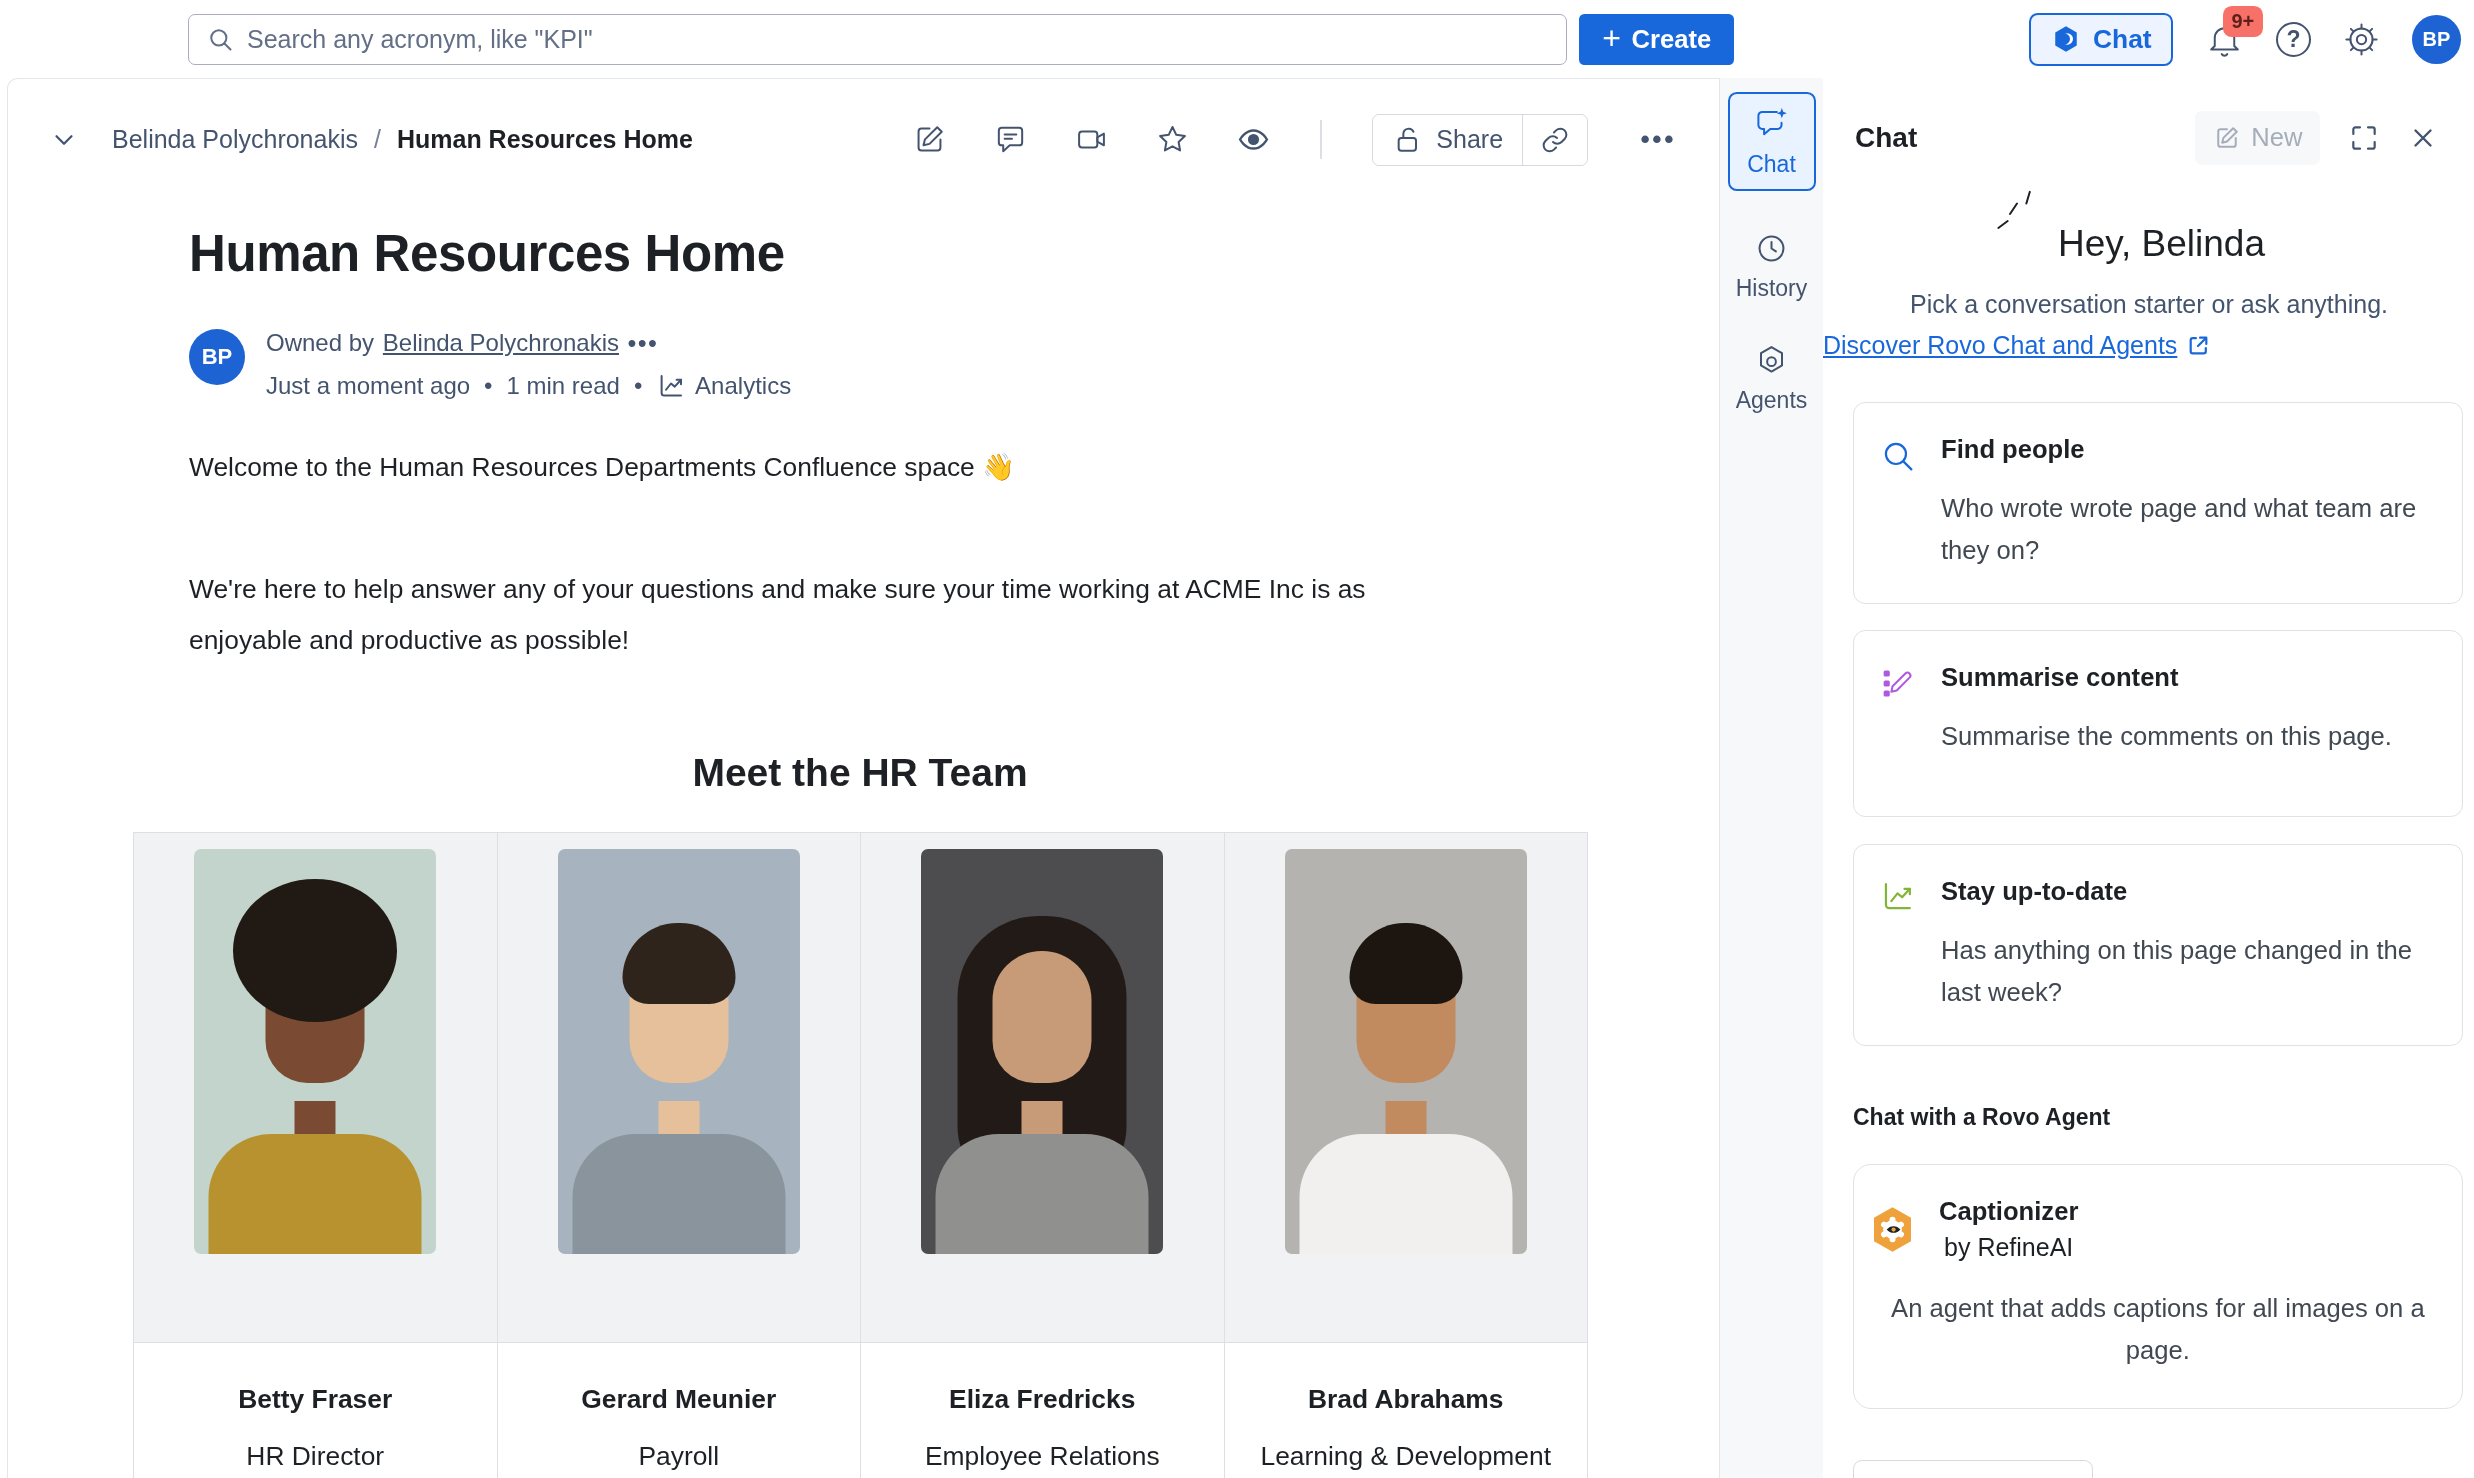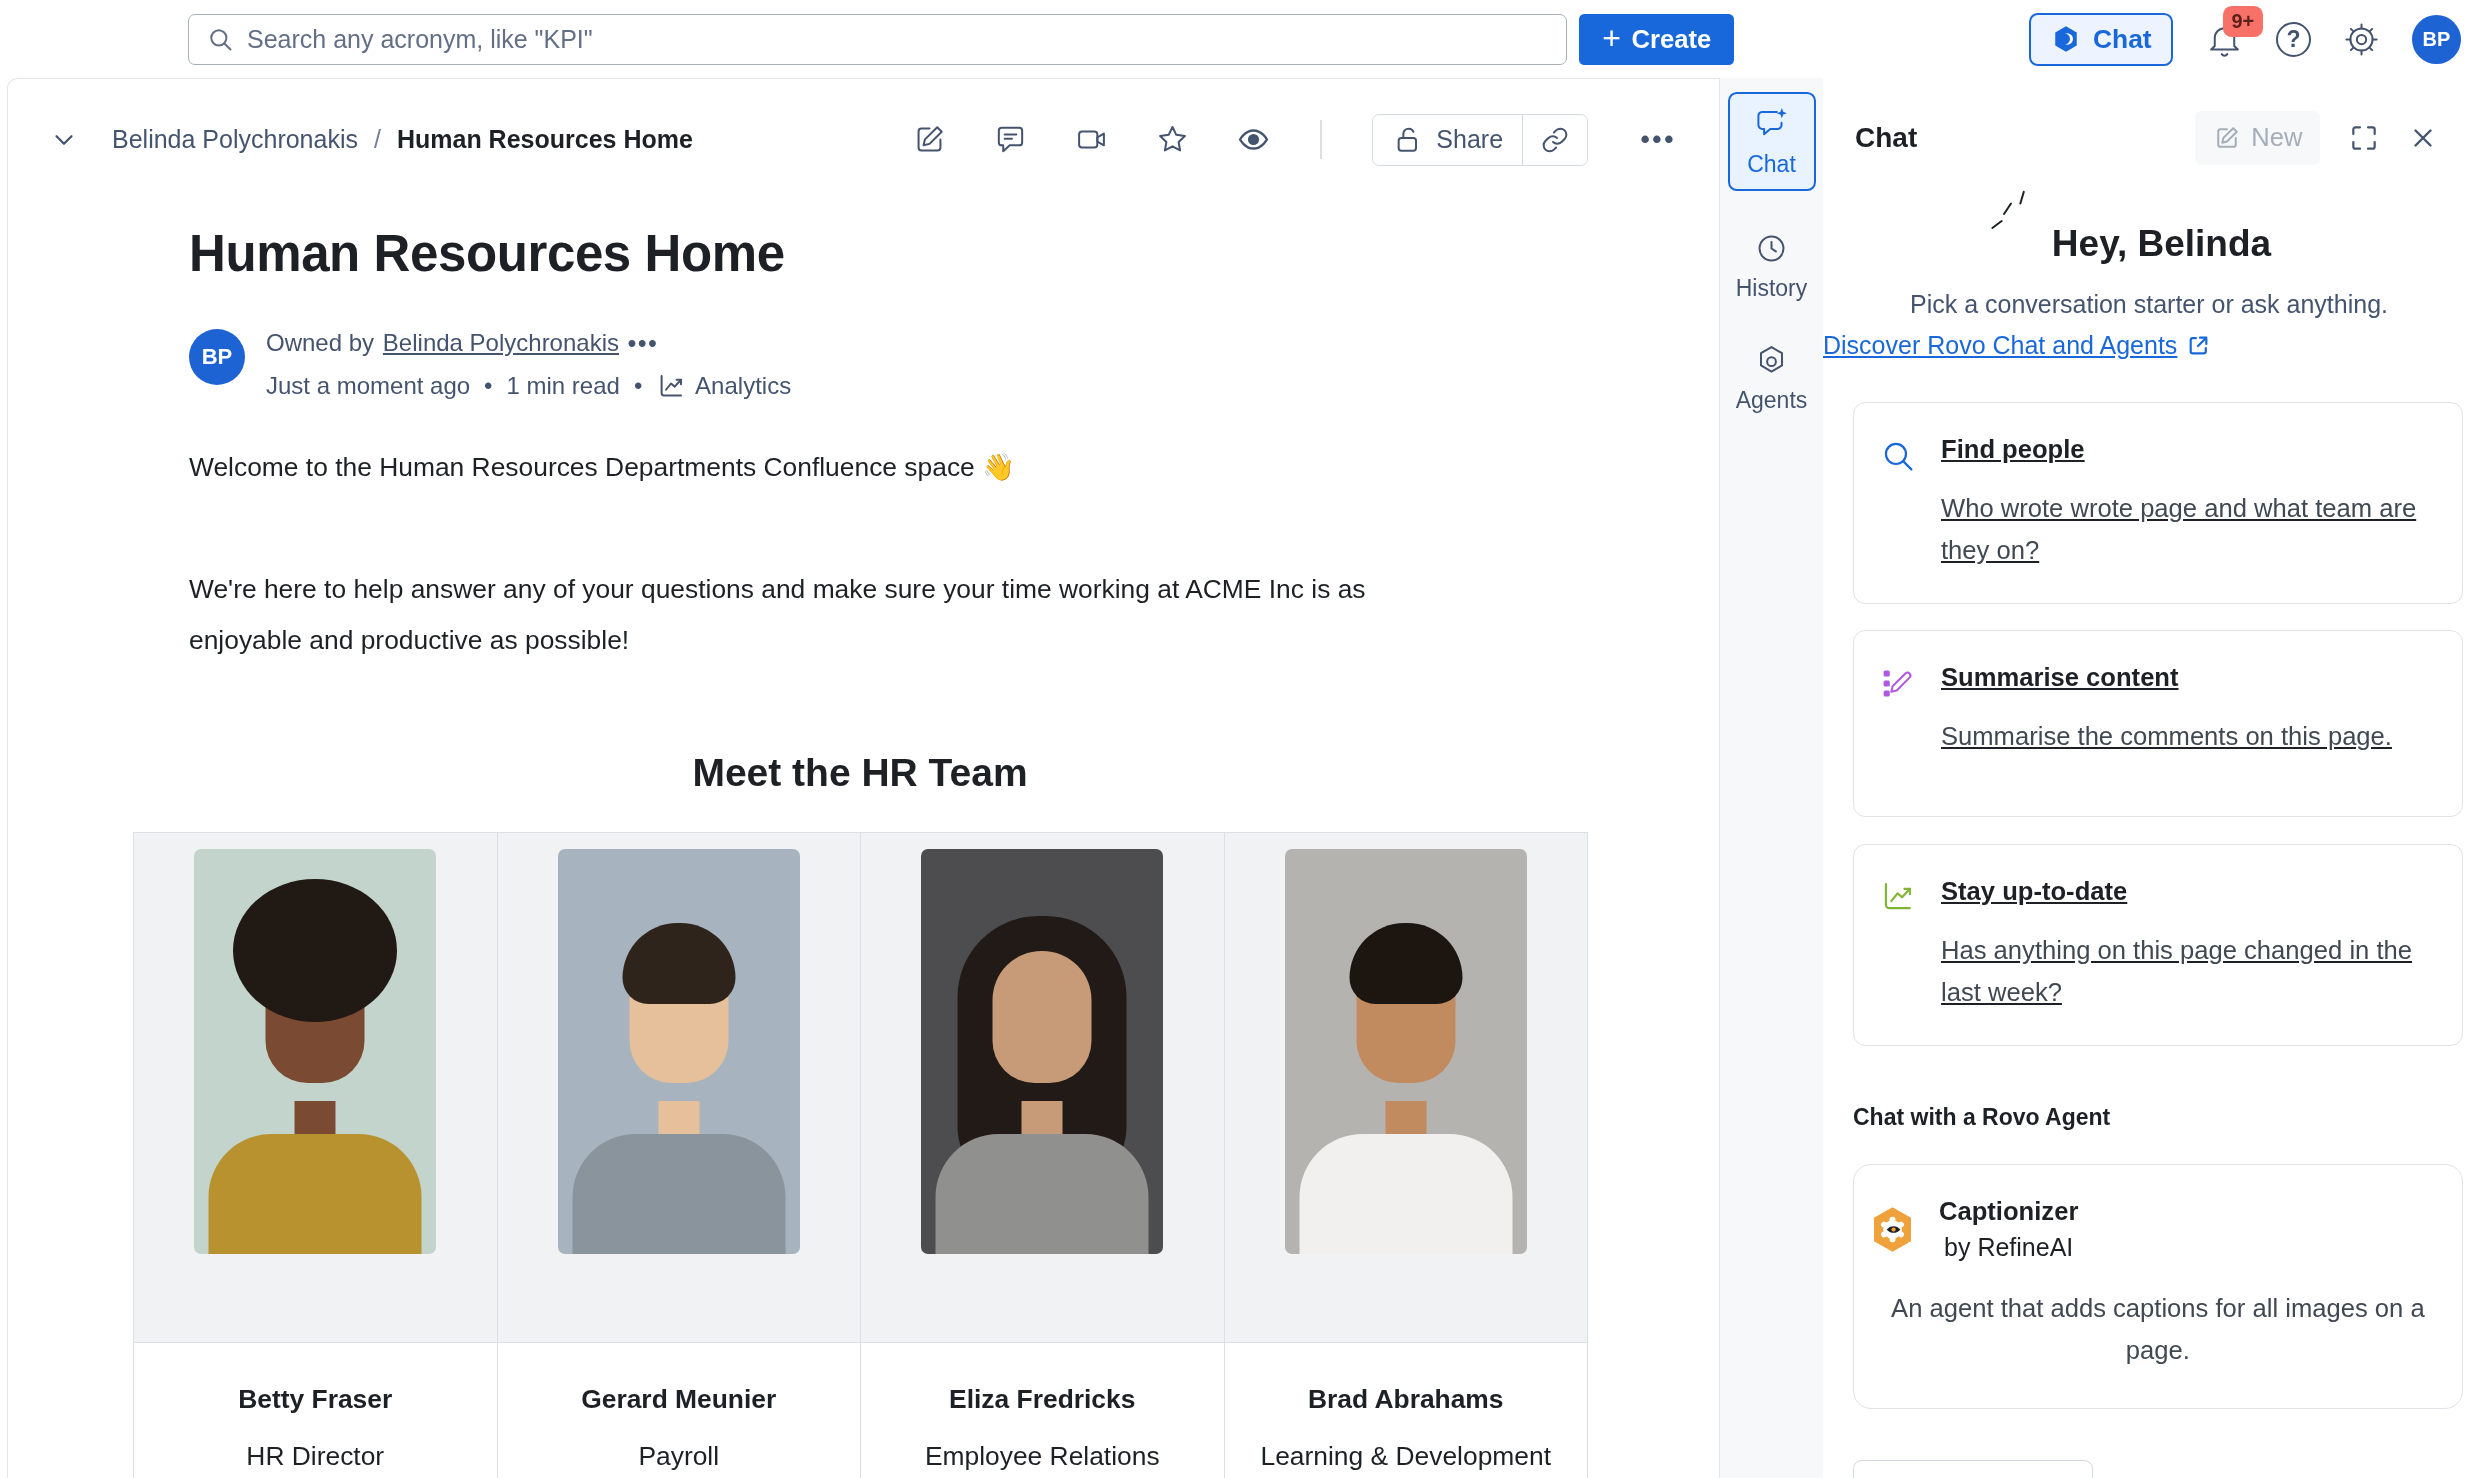--- a/index.html
+++ b/index.html
@@ -94,29 +94,29 @@
     font-size:23px;cursor:pointer;background:none;border:none;font-family:inherit;}
 
   
   .chatpanel{width:652px;box-sizing:border-box;background:#fff;}
   .cp-head{display:flex;align-items:center;padding:33px 37px 0 32px;}
   .cp-title{font-size:28px;font-weight:700;}
   .cp-actions{margin-left:auto;display:flex;align-items:center;gap:28px;}
   .new-btn{display:flex;align-items:center;gap:10.6px;background:#F7F8F9;color:#A5ADBA;border:none;border-radius:7px;
     padding:12.3px 17.6px;font-size:25.6px;font-family:inherit;cursor:default;}
   .greeting-wrap{margin-top:58px;text-align:center;}
-  .greeting{font-size:37px;font-weight:700;display:inline-block;position:relative;margin-left:25px;}
+  .greeting{font-size:37px;font-weight:400;display:inline-block;position:relative;margin-left:25px;}
   .doodle{position:absolute;left:-69px;top:-37px;color:#1d2125;}
   .subtitle{margin-top:25px;font-size:25px;color:#44546F;text-align:center;}
   .discover-row{margin-top:12.3px;text-align:left;}
   .discover{display:inline-flex;align-items:center;gap:8.8px;color:var(--accent);font-size:25px;cursor:pointer;}
   .discover .txt{text-decoration:underline;}
   .starters{margin:42px 12.3px 0 30px;display:flex;flex-direction:column;gap:26.4px;}
   .starter{border:1.8px solid #DFE2E7;border-radius:12.3px;background:#fff;padding:32px 25px;display:flex;gap:25px;
-    min-height:187px;box-sizing:border-box;cursor:pointer;text-decoration:underline;}
+    min-height:187px;box-sizing:border-box;cursor:pointer;}
   .starter-icon{margin-top:1.8px;}
   .starter-title{font-size:25.6px;font-weight:700;}
   .starter-desc{margin-top:23px;font-size:25.6px;line-height:42px;color:#404852;max-width:494px;}
   .section-label{margin:58px 0 0 30px;font-size:23px;font-weight:700;}
   .agent-card{margin:33px 12.3px 0 30px;border:1.8px solid #DFE2E7;border-radius:18px;padding:32px 13px 37px;cursor:pointer;text-align:center;}
   .agent-head{display:flex;align-items:center;gap:21px;}
   .agent-name{font-size:25.6px;font-weight:700;}
   .agent-by{margin-top:7px;font-size:25px;color:#1d2125;}
   .agent-desc{margin-top:25px;font-size:25.6px;line-height:42px;color:#404852;}
   .browse-btn{margin:51px 0 0 30px;background:#fff;border:1.8px solid #D5D9E0;border-radius:8.8px;

